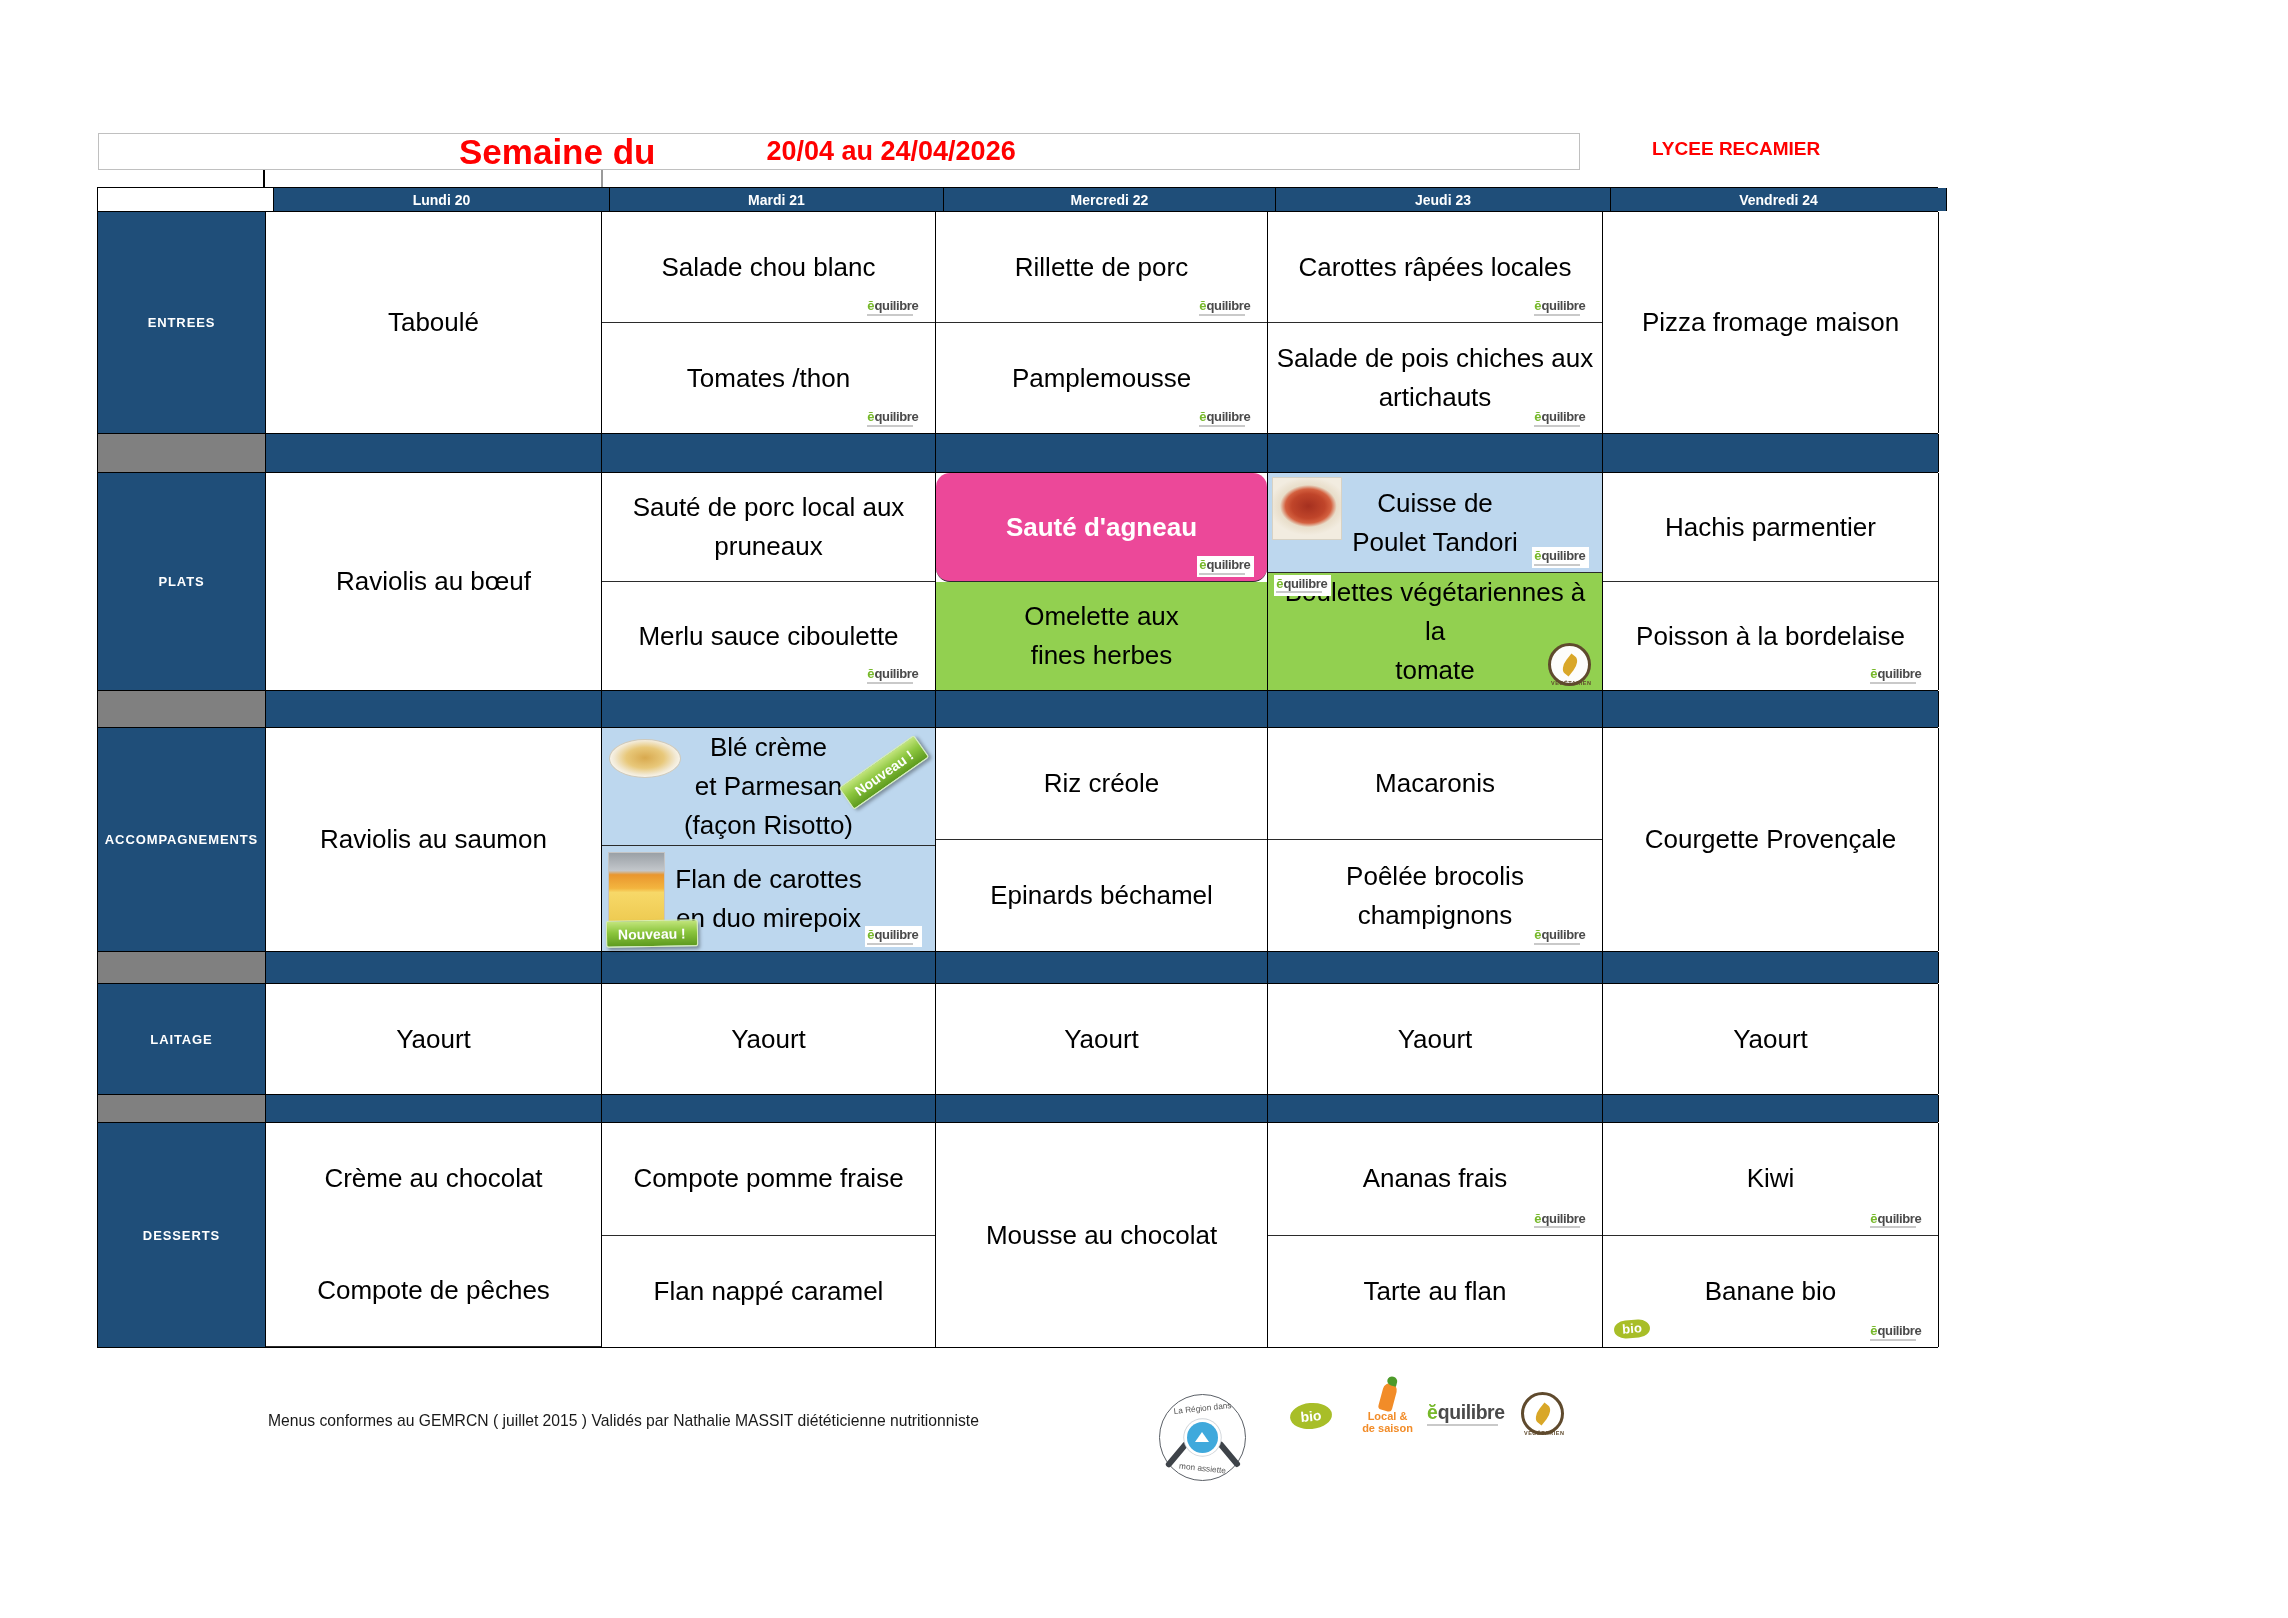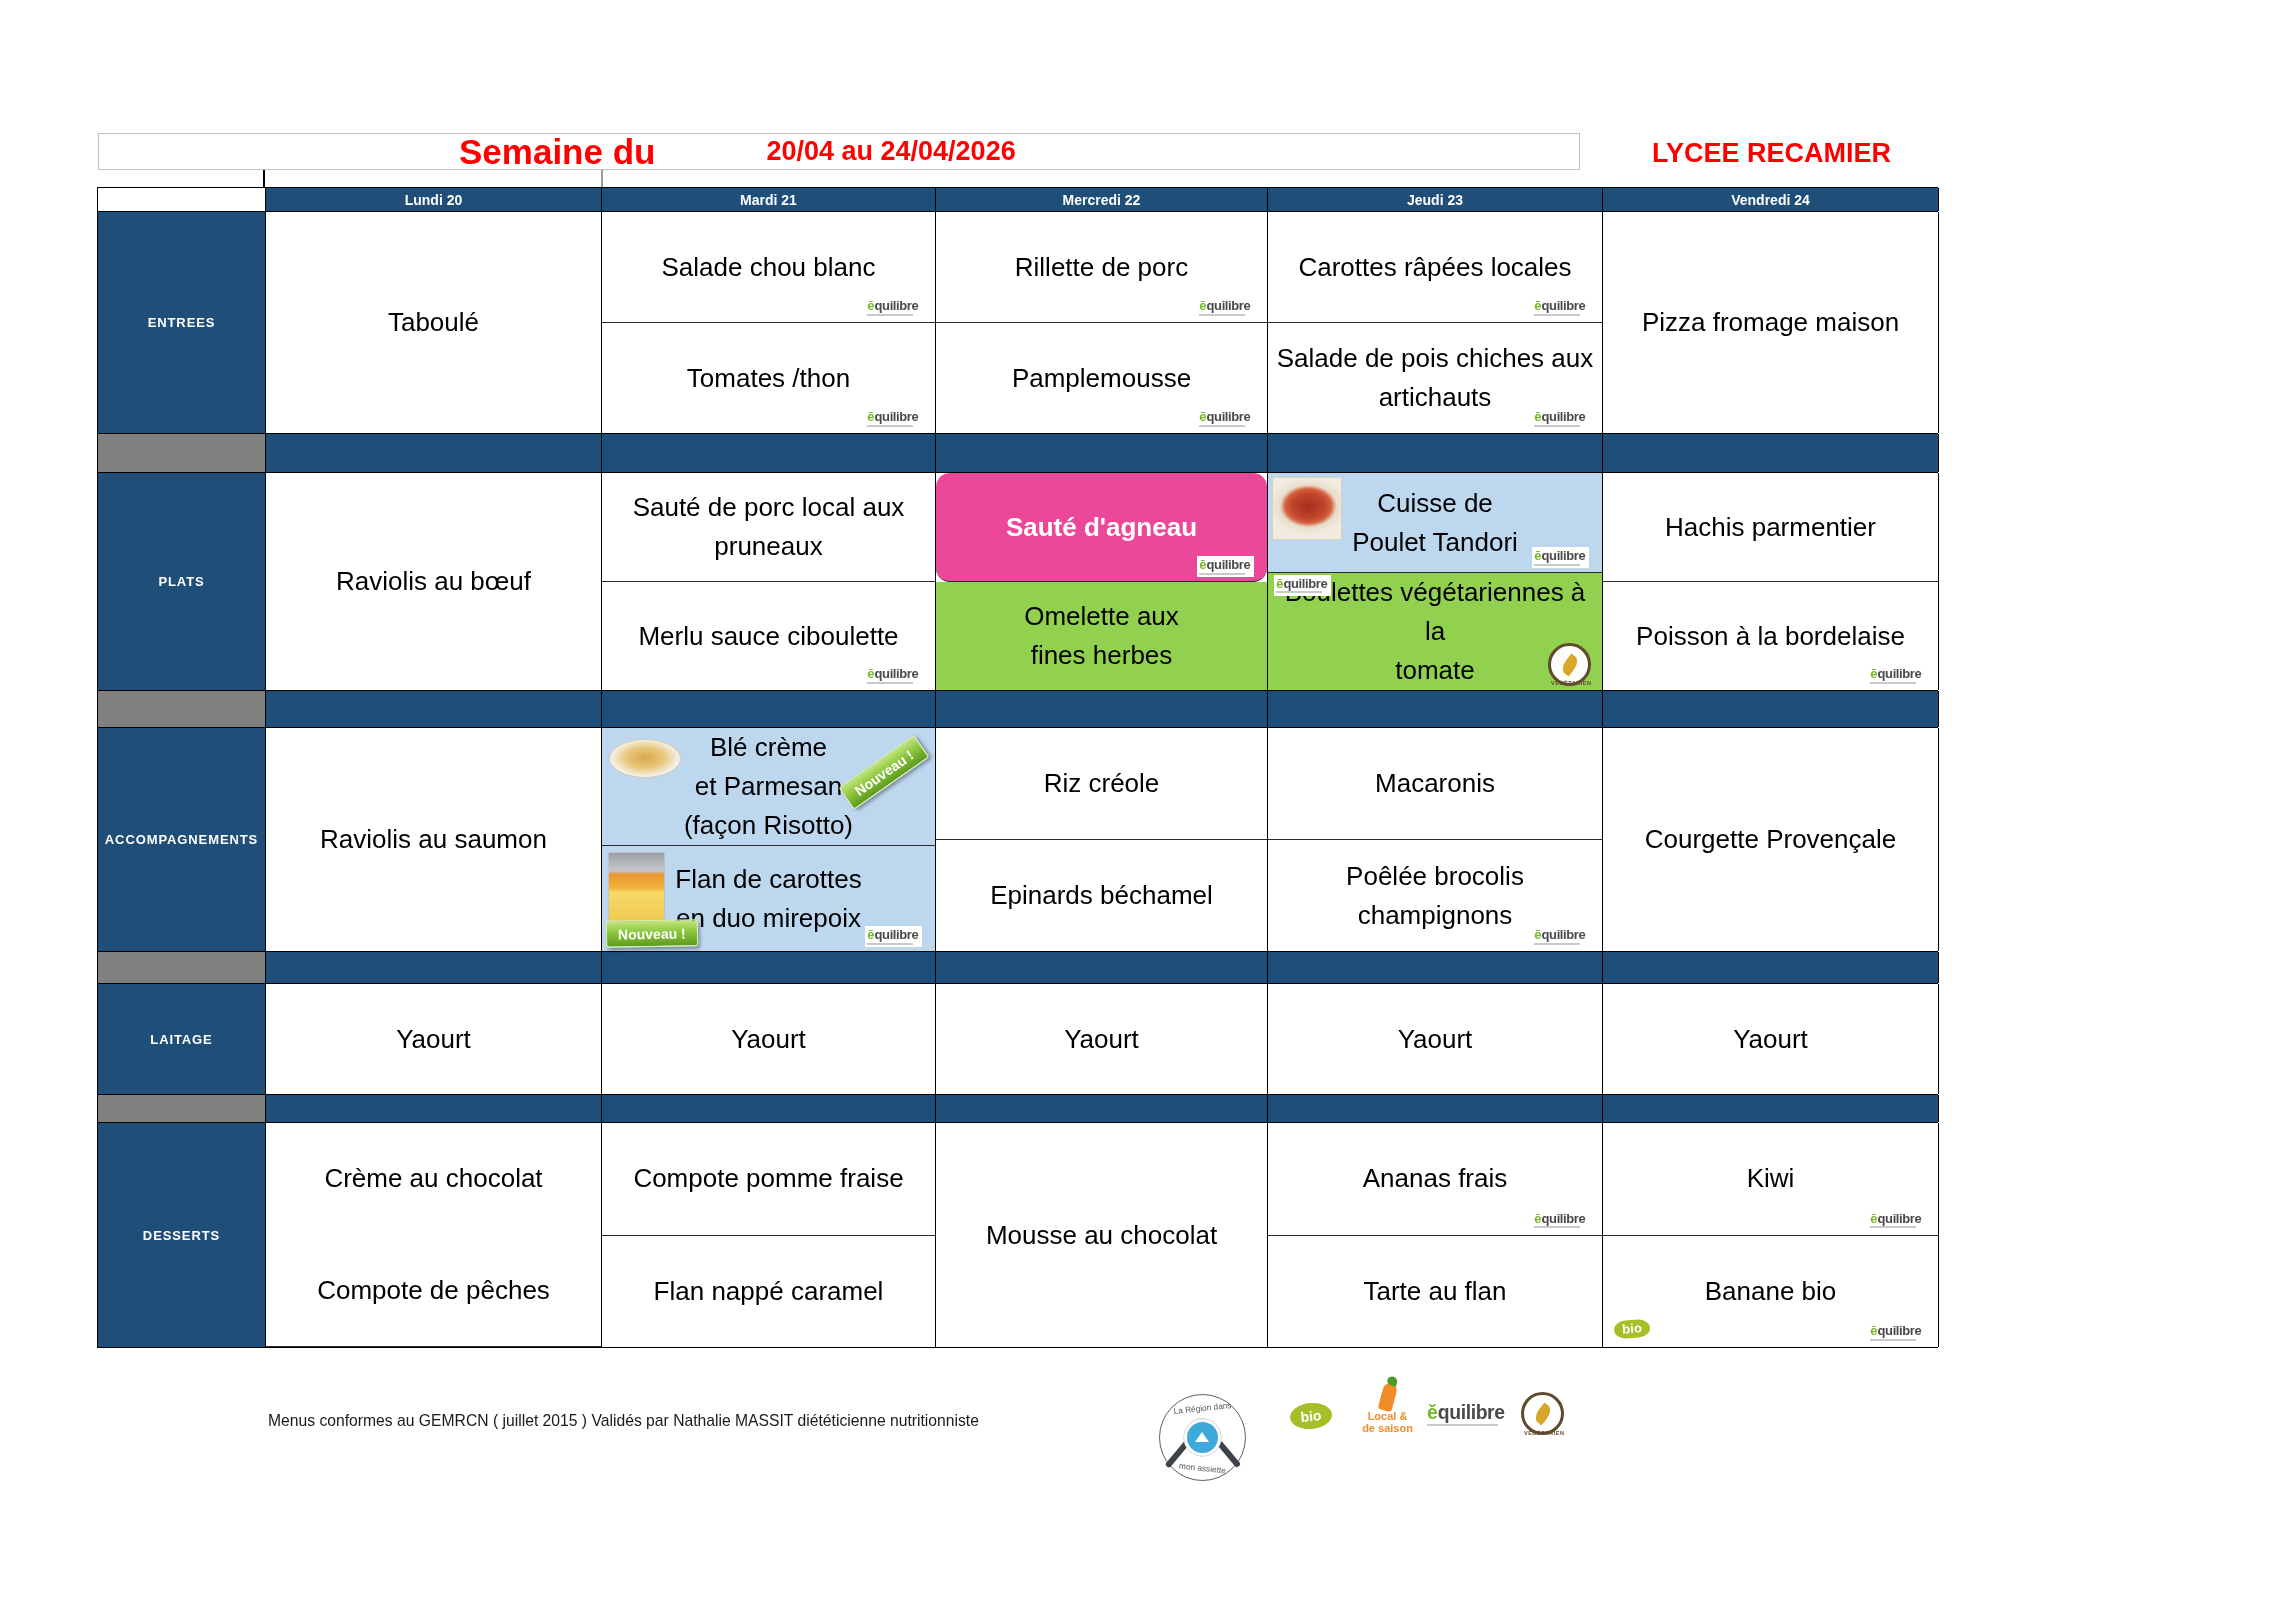--- a/index.html
+++ b/index.html
@@ -6,30 +6,30 @@
   .page{position:relative;width:2289px;height:1619px;background:#fff;
         font-family:"Liberation Sans",sans-serif;color:#000;overflow:hidden;}
 
   
   .titlebar{position:absolute;left:98px;top:133px;width:1482px;height:37px;
             background:#fff;border:1.8px solid #c0c0c0;box-sizing:border-box;
             display:flex;align-items:center;}
   .titlebar .sem{margin-left:360px;color:#FF0000;font-weight:bold;font-size:35px;}
   .titlebar .dates{margin-left:111px;color:#FF0000;font-weight:bold;font-size:27px;}
   .school{position:absolute;left:1652px;top:138px;width:332px;color:#FF0000;
-          font-weight:bold;font-size:27px;}
+          font-weight:bold;font-size:19px;}
   .gaptick{position:absolute;top:170px;height:18.5px;width:1.8px;}
   .gaptick.t1{left:263px;background:#000;}
   .gaptick.t2{left:601px;background:#9a9a9a;}
 
   
   .menu-table{position:absolute;left:97px;top:187px;width:1841px;}
   .band{display:grid;grid-template-columns:168px 336px 334px 332px 335px 336px;
         border-left:1.8px solid #000;border-bottom:1.8px solid #000;box-sizing:border-box;}
-  .band.first{border-top:1.8px solid #000;}
+  .band.first{border-top:1.8px solid #000;padding-left:8px;}
   .c{border-right:1.8px solid #000;box-sizing:border-box;position:relative;
      display:flex;align-items:center;justify-content:center;text-align:center;}
   .navy{background:#1F4E79;}
   .grayc{background:#808080;}
   .dayhead{color:#fff;font-weight:bold;font-size:14px;}
   .rowlabel{color:#fff;font-weight:bold;font-size:13px;letter-spacing:0.9px;}
   .corner{background:#fff;}
 
   .itemtext{font-size:26px;line-height:1.5;white-space:pre-line;padding:0 7.4px;}
   .cell2{flex-direction:column;align-items:stretch;justify-content:flex-start;padding:0;}

